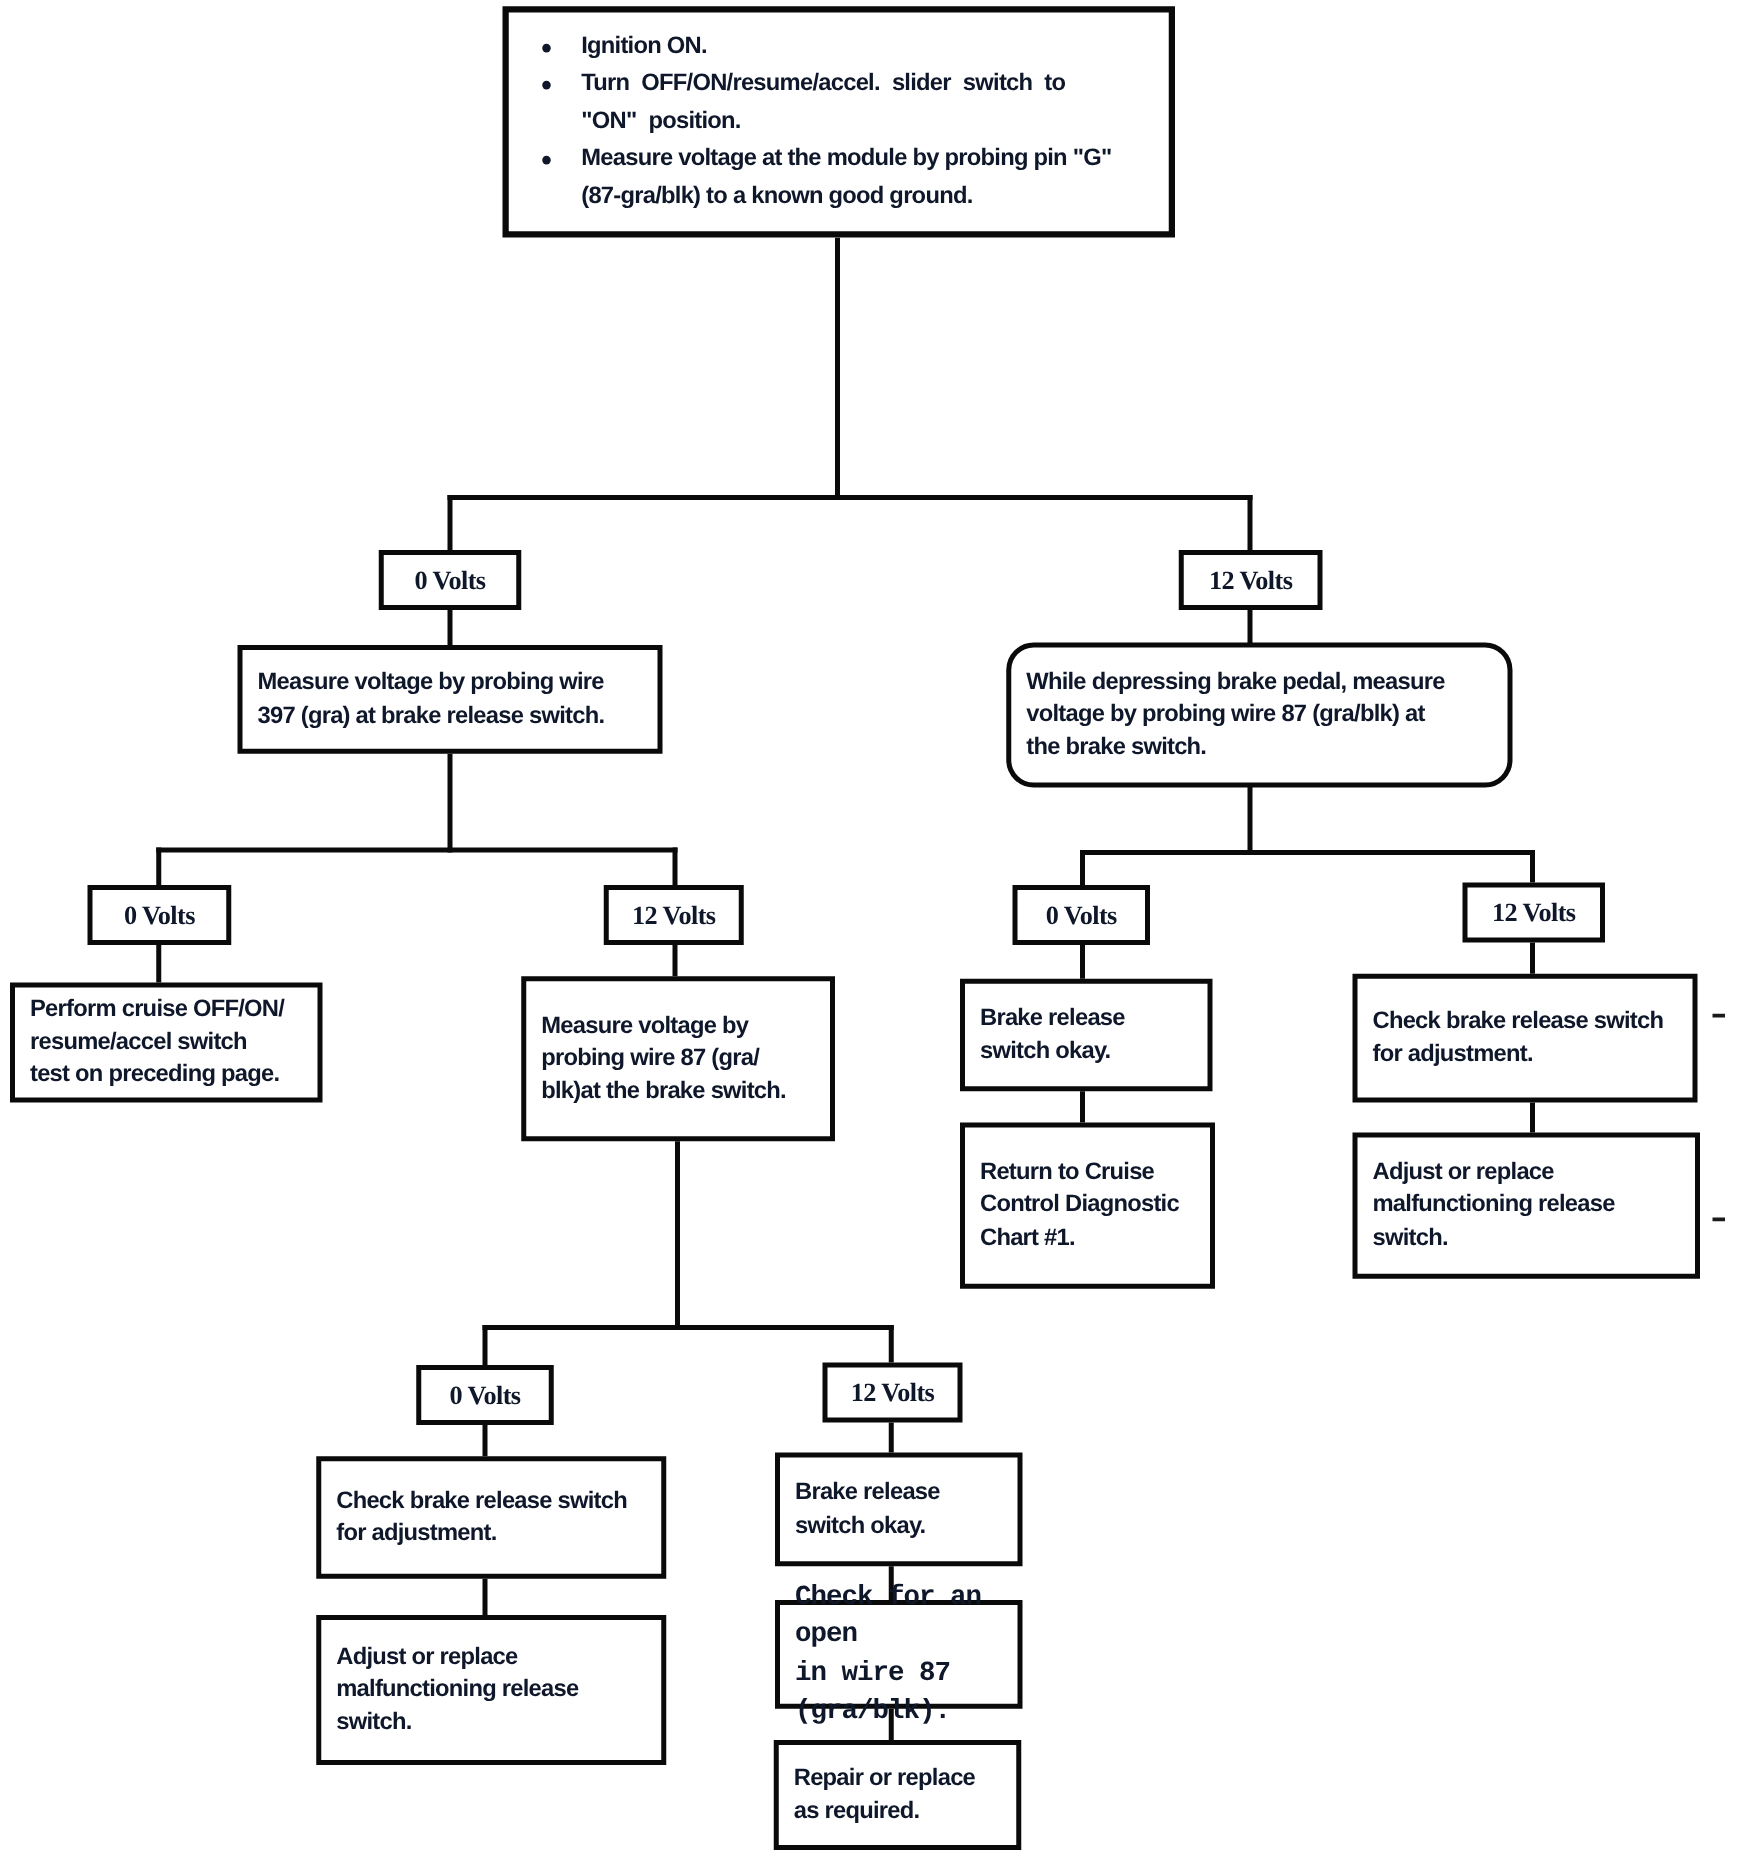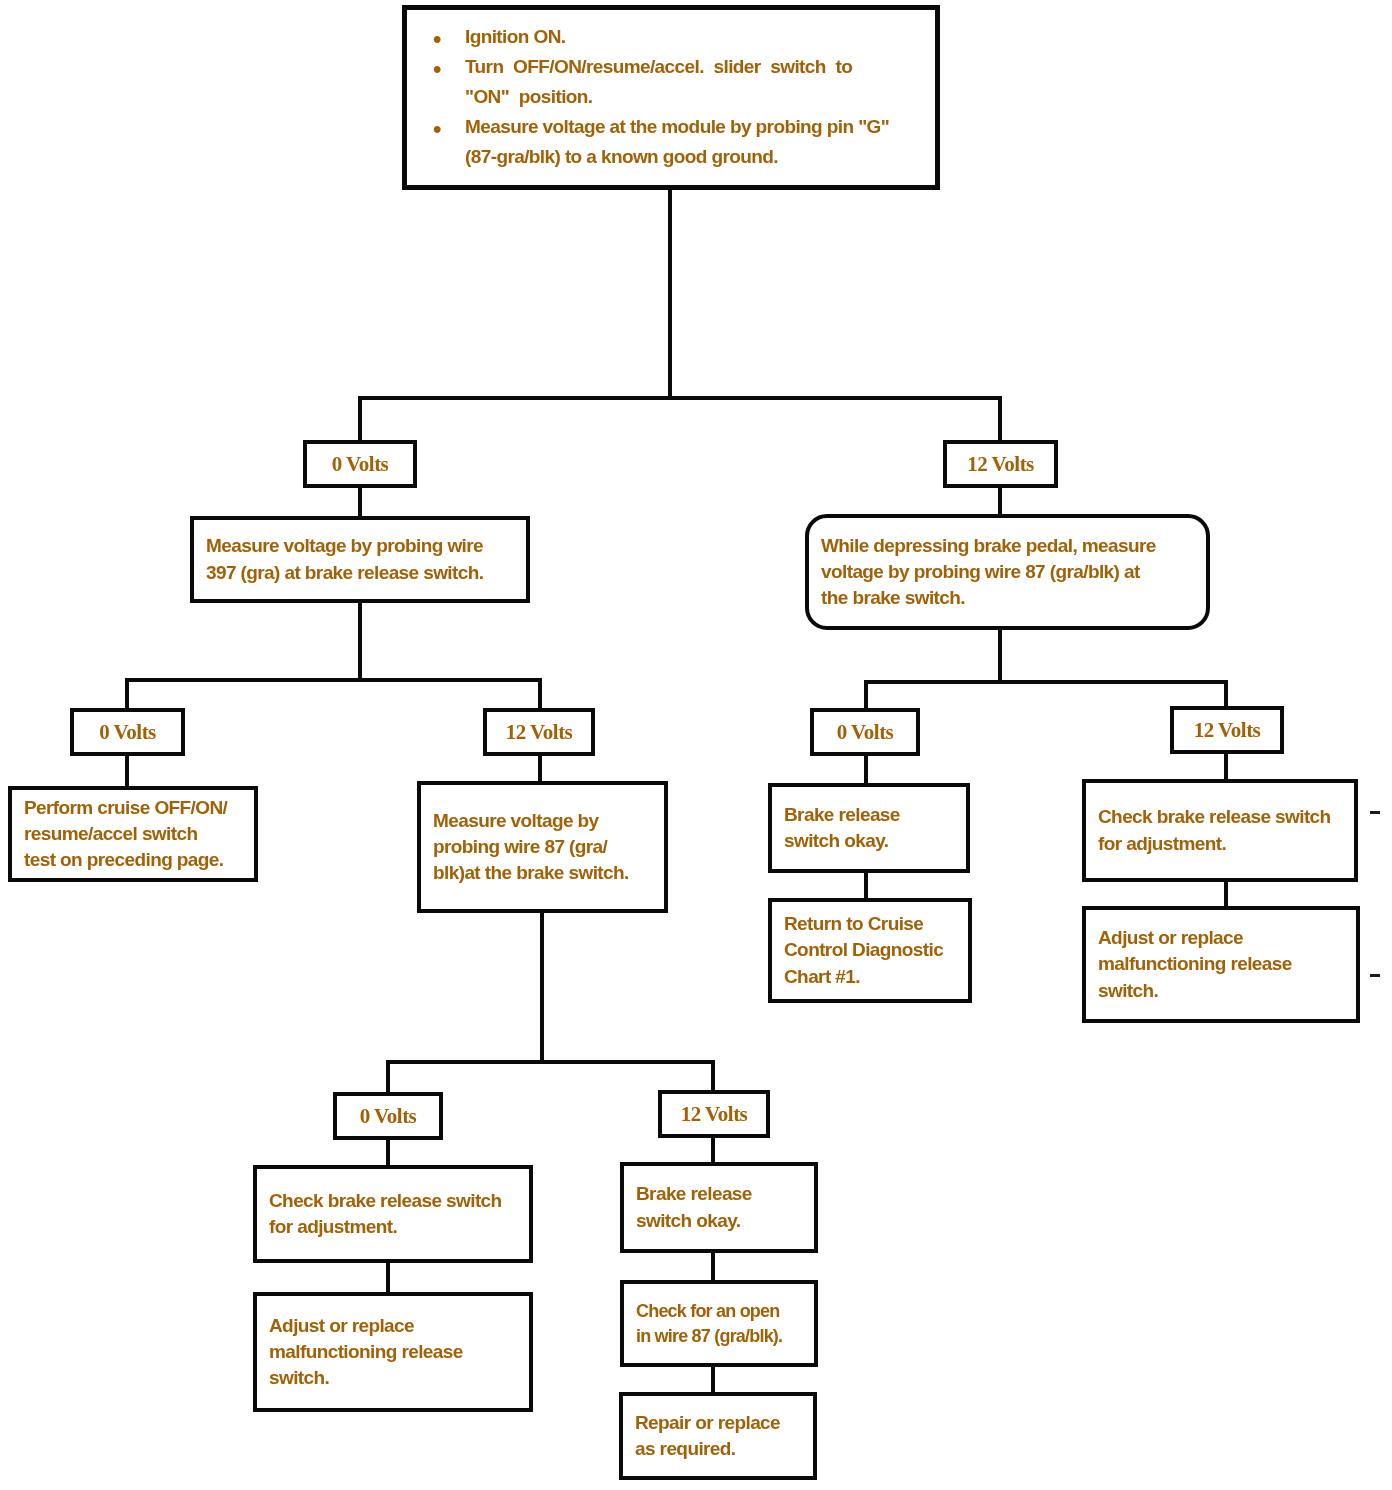--- a/index.html
+++ b/index.html
@@ -15,42 +15,42 @@
     font-family: "Liberation Sans", sans-serif;
     color: #0a0a0a;
     overflow: hidden;
   }
   .node {
     position: absolute;
     box-sizing: border-box;
     border: 4px solid #0a0a0a;
     background: #ffffff;
     font-weight: bold;
-    color: #a16207;
+    color: #0f172a;
   }
   .result {
     display: flex;
     align-items: center;
     justify-content: center;
     font-size: 21px;
     letter-spacing: -0.5px;
     font-family: Liberation Serif, serif;
   }
   .action {
     display: flex;
     flex-direction: column;
     justify-content: center;
     padding: 15px 12px;
     font-size: 19px;
     line-height: 1.38;
     letter-spacing: -0.6px;
     white-space: pre-line;
     text-align: left;
   }
-  .narrowtxt { font-size: 18px; letter-spacing: -0.8px; }
+  .narrowtxt { font-size: 22px; letter-spacing: -0.8px; font-family: Liberation Mono, monospace; }
   .startbox {
     border-width: 5px;
     padding: 12px 14px 10px 22px;
     font-size: 19px;
     line-height: 1.58;
     letter-spacing: -0.6px;
   }
   .startbox ul {
     margin: 0;
     padding: 0;
@@ -145,21 +145,21 @@
 test on preceding page.</div>
 
   <div class="node result" style="left:483px; top:708px; width:112px; height:48px;">12 Volts</div>
   <div class="node action" style="left:417px; top:781px; width:251px; height:132px;">Measure voltage by
 probing wire 87 (gra/
 blk)at the brake switch.</div>
 
   <div class="node result" style="left:810px; top:708px; width:110px; height:48px;">0 Volts</div>
   <div class="node action" style="left:768px; top:783px; width:202px; height:90px;">Brake release
 switch okay.</div>
-  <div class="node action" style="left:768px; top:898px; width:204px; height:105px;">Return to Cruise
+  <div class="node action" style="left:768px; top:898px; width:204px; height:133px;">Return to Cruise
 Control Diagnostic
 Chart #1.</div>
 
   <div class="node result" style="left:1170px; top:706px; width:114px; height:48px;">12 Volts</div>
   <div class="node action" style="left:1082px; top:779px; width:276px; height:103px;">Check brake release switch
 for adjustment.</div>
   <div class="node action" style="left:1082px; top:906px; width:278px; height:117px;">Adjust or replace
 malfunctioning release
 switch.</div>
 

